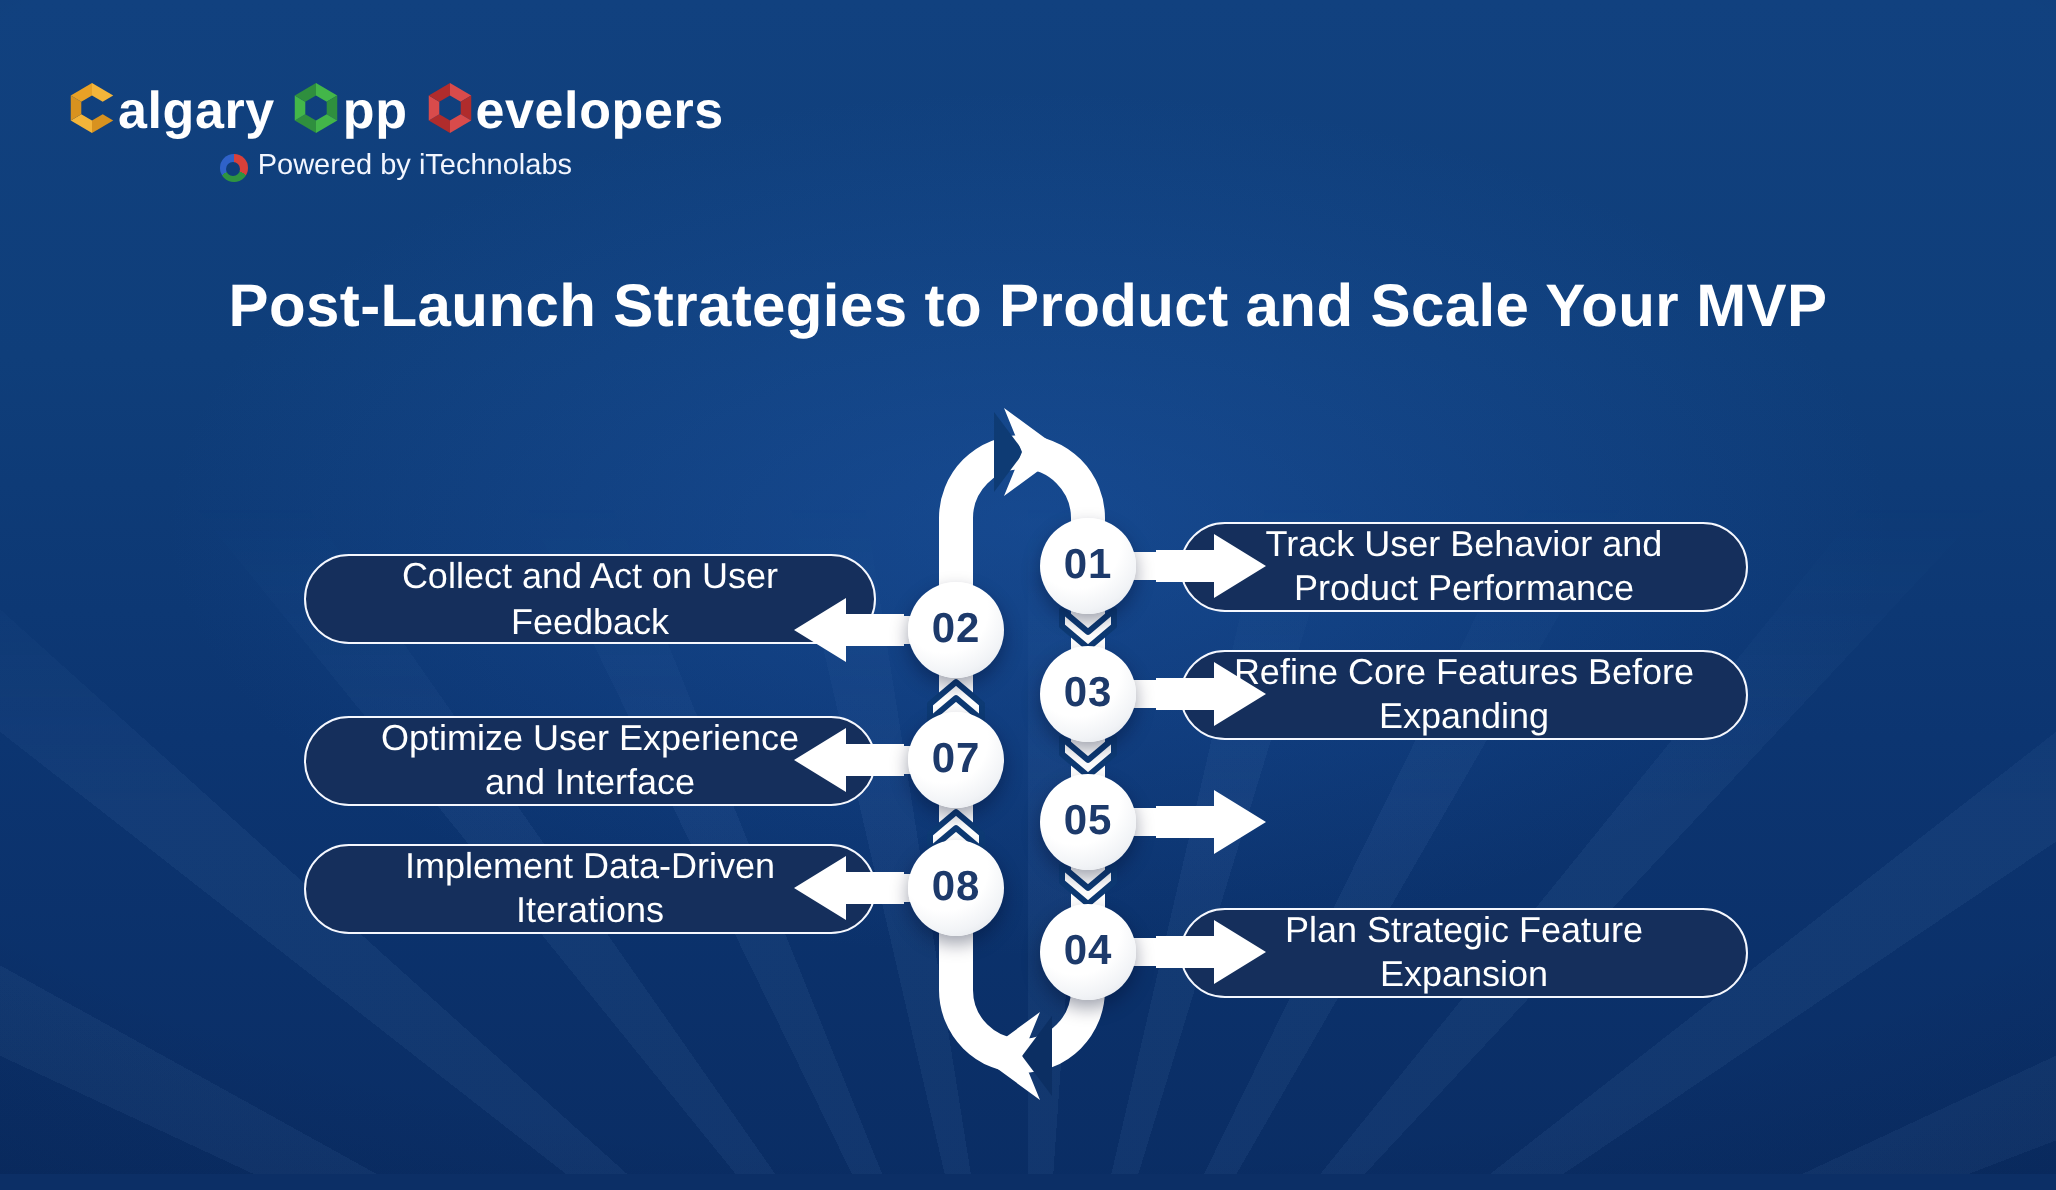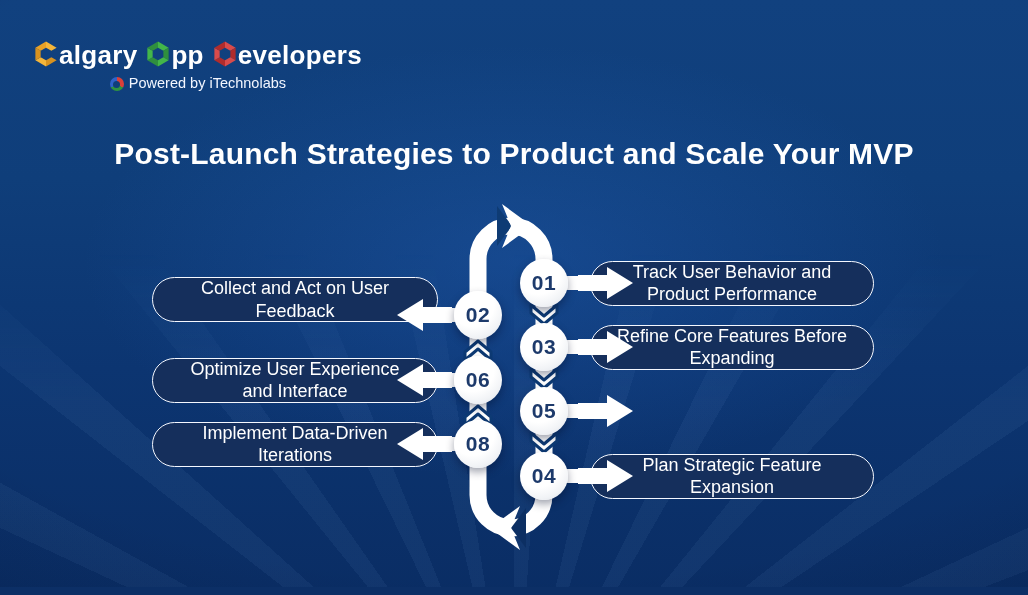--- a/index.html
+++ b/index.html
@@ -203,18 +203,18 @@
     <span>05</span>
   </div>
   <div class="circle" style="left:520px;top:452px">
     <span>04</span>
   </div>
 
   <div class="circle" style="left:454px;top:291px">
     <span>02</span>
   </div>
   <div class="circle" style="left:454px;top:356px">
-    <span>06</span>
+    <span>07</span>
   </div>
   <div class="circle" style="left:454px;top:420px">
     <span>08</span>
   </div>
 </div>
 
 </body></html>

